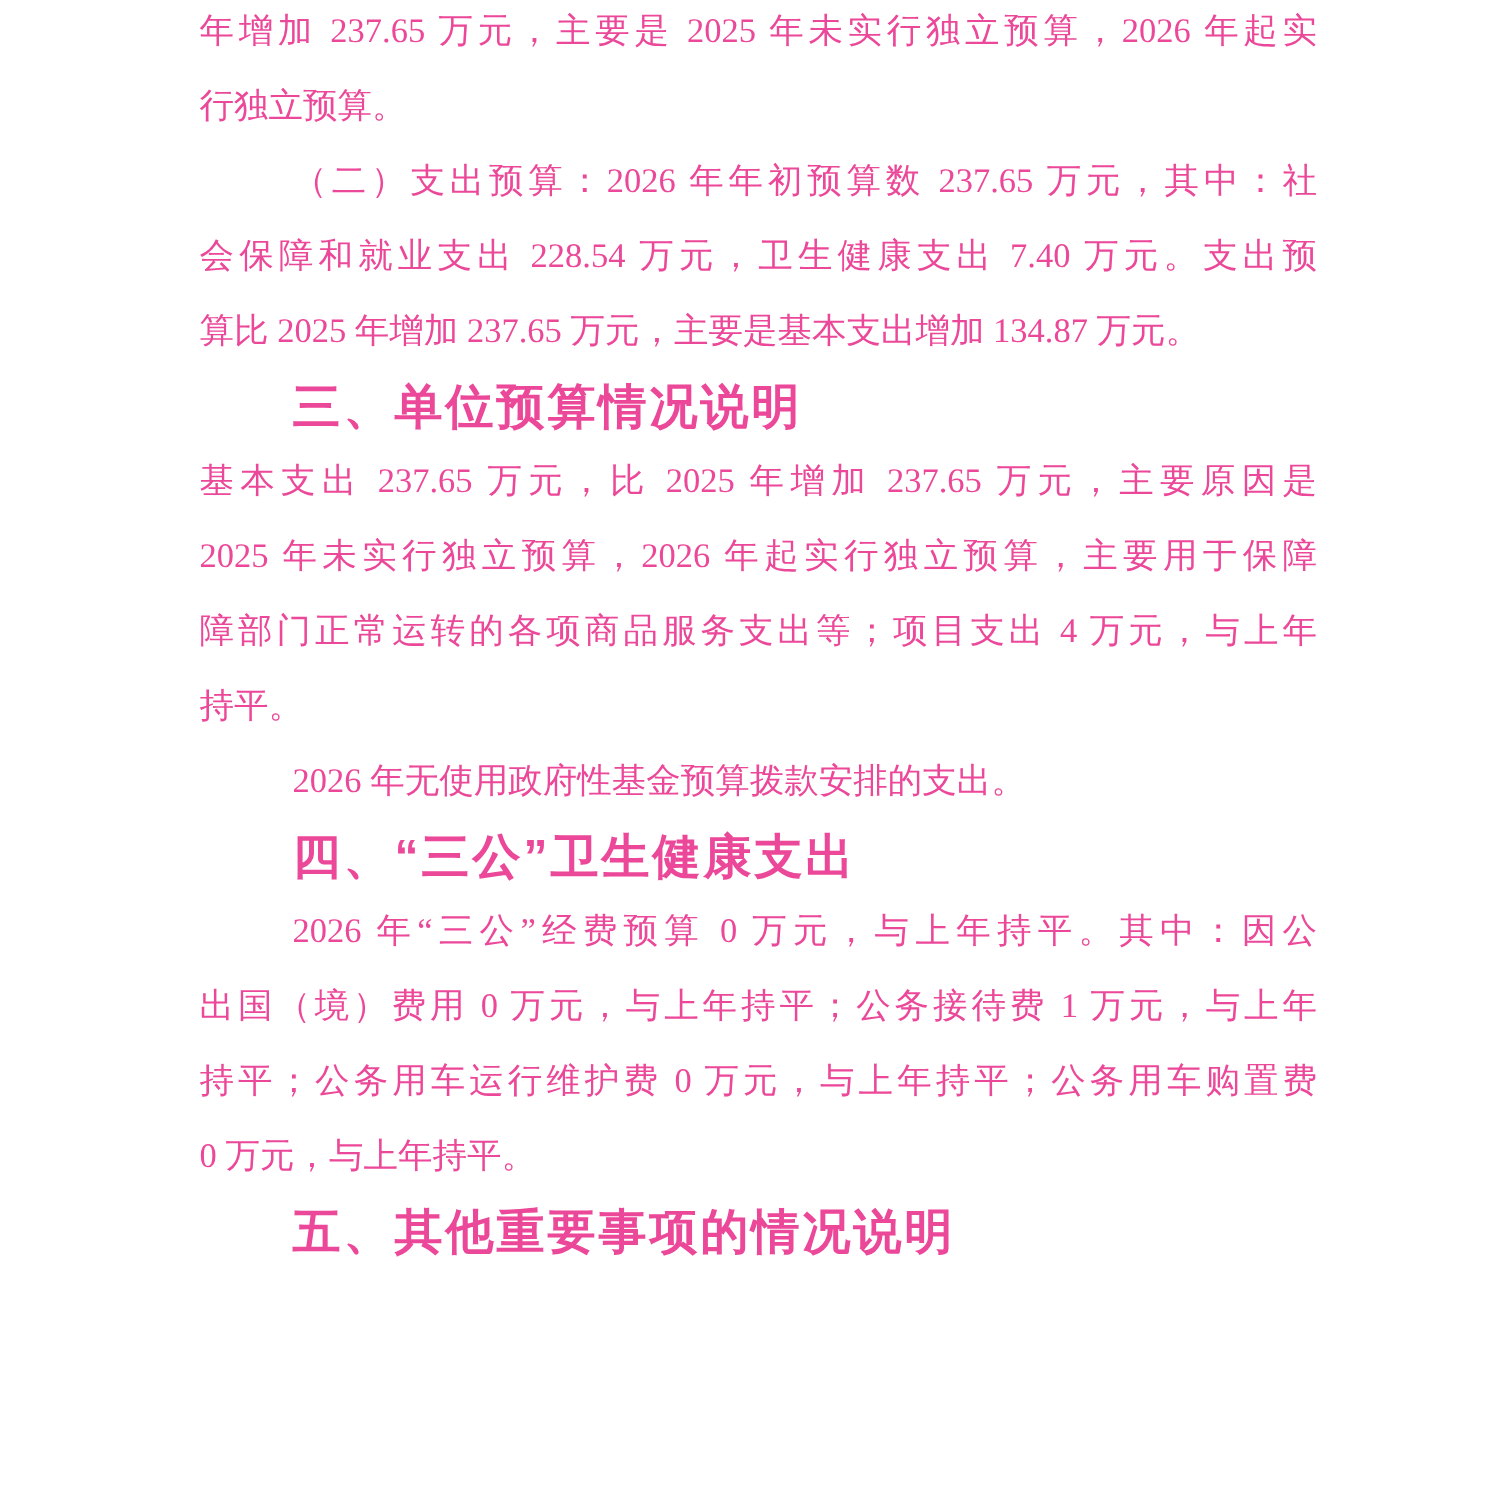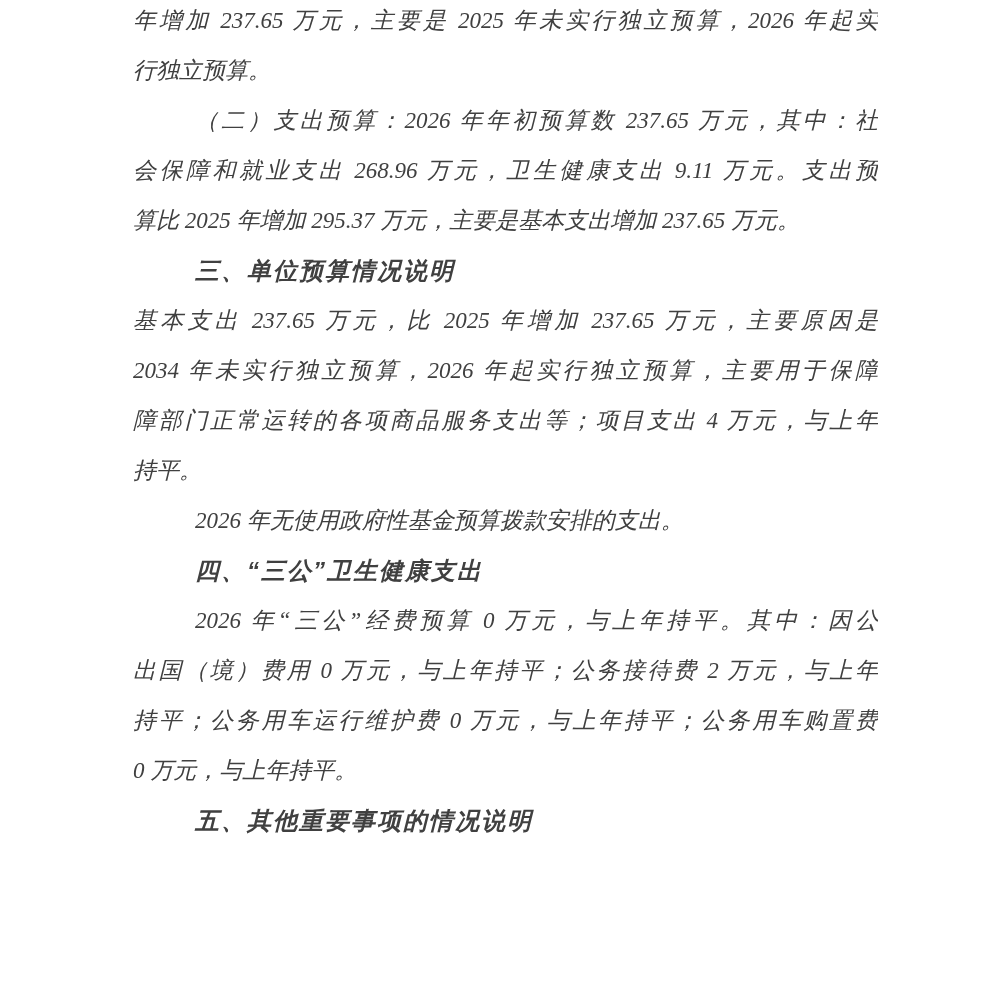--- a/index.html
+++ b/index.html
@@ -3,22 +3,21 @@
 <meta charset="utf-8">
 <style>
   html, body { margin: 0; padding: 0; }
   .page {
     position: relative;
     width: 1000px;
     height: 868px;
     background: #ffffff;
     overflow: hidden;
     font-family: "Liberation Serif", "DejaVu Serif", serif;
-    color: #404040;
-    font-style: italic;
+    color: #ec4899;
   }
   .content {
     position: absolute;
     left: 133px;
     top: -4px;
     width: 745px;
   }
   .line {
     height: 50px;
     line-height: 50px;
@@ -27,40 +26,40 @@
   }
   .line.indent { text-indent: 62px; }
   .line.fill {
     text-align: justify;
     text-align-last: justify;
     text-justify: inter-ideograph;
   }
   .line.heading {
     font-family: "Liberation Sans", "DejaVu Sans", sans-serif;
     font-weight: 700;
-    font-size: 24px;
+    font-size: 32px;
     letter-spacing: 2px;
   }
 </style>
 </head>
 <body>
 
 <div class="page">
   <div class="content" id="doc-content">
       <div class="line body fill">年增加 237.65 万元，主要是 2025 年未实行独立预算，2026 年起实</div>
       <div class="line body">行独立预算。</div>
       <div class="line body indent fill">（二）支出预算：2026 年年初预算数 237.65 万元，其中：社</div>
-      <div class="line body fill">会保障和就业支出 268.96 万元，卫生健康支出 9.11 万元。支出预</div>
-      <div class="line body">算比 2025 年增加 295.37 万元，主要是基本支出增加 237.65 万元。</div>
+      <div class="line body fill">会保障和就业支出 228.54 万元，卫生健康支出 7.40 万元。支出预</div>
+      <div class="line body">算比 2025 年增加 237.65 万元，主要是基本支出增加 134.87 万元。</div>
       <div class="line heading indent">三、单位预算情况说明</div>
       <div class="line body fill">基本支出 237.65 万元，比 2025 年增加 237.65 万元，主要原因是</div>
-      <div class="line body fill">2034 年未实行独立预算，2026 年起实行独立预算，主要用于保障</div>
+      <div class="line body fill">2025 年未实行独立预算，2026 年起实行独立预算，主要用于保障</div>
       <div class="line body fill">障部门正常运转的各项商品服务支出等；项目支出 4 万元，与上年</div>
       <div class="line body">持平。</div>
       <div class="line body indent">2026 年无使用政府性基金预算拨款安排的支出。</div>
       <div class="line heading indent">四、“三公”卫生健康支出</div>
       <div class="line body indent fill">2026 年“三公”经费预算 0 万元，与上年持平。其中：因公</div>
-      <div class="line body fill">出国（境）费用 0 万元，与上年持平；公务接待费 2 万元，与上年</div>
+      <div class="line body fill">出国（境）费用 0 万元，与上年持平；公务接待费 1 万元，与上年</div>
       <div class="line body fill">持平；公务用车运行维护费 0 万元，与上年持平；公务用车购置费</div>
       <div class="line body">0 万元，与上年持平。</div>
       <div class="line heading indent">五、其他重要事项的情况说明</div>
     </div>
 </div>
 
 </body></html>

